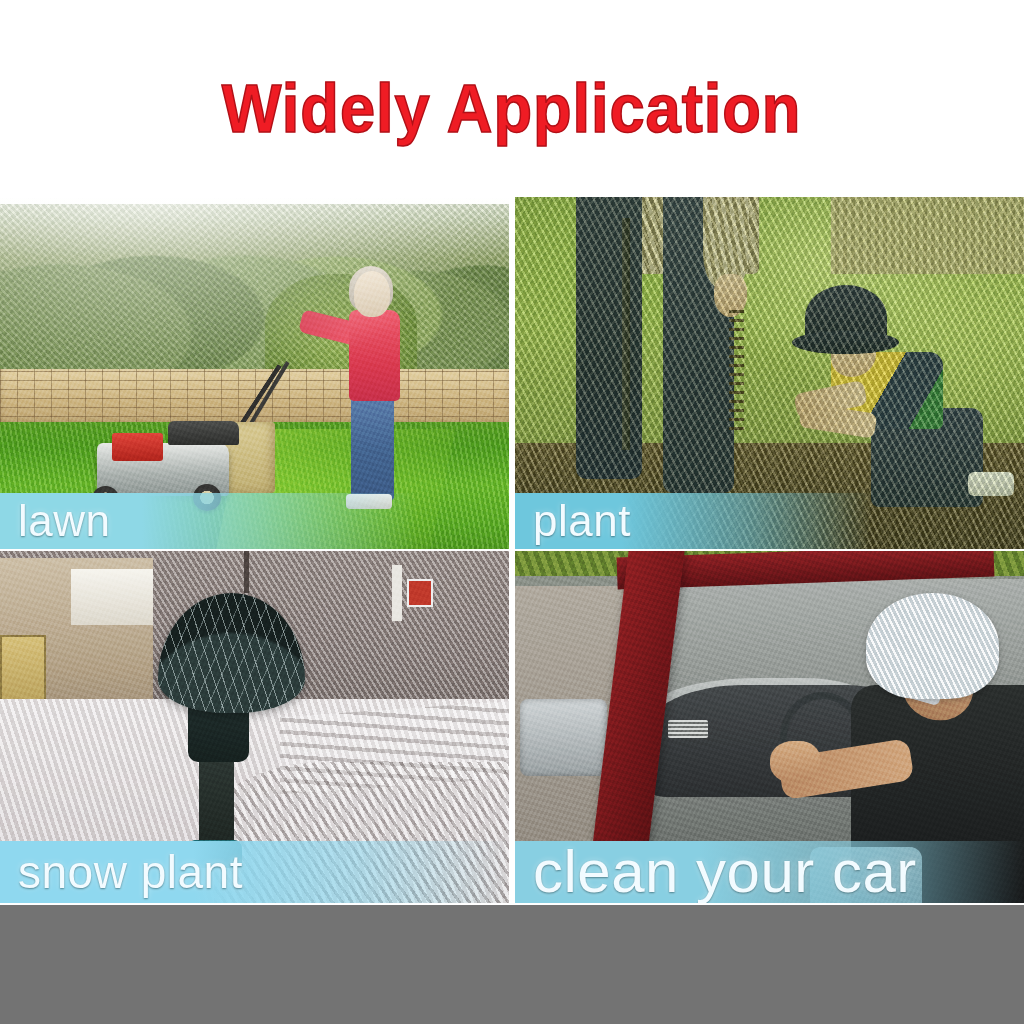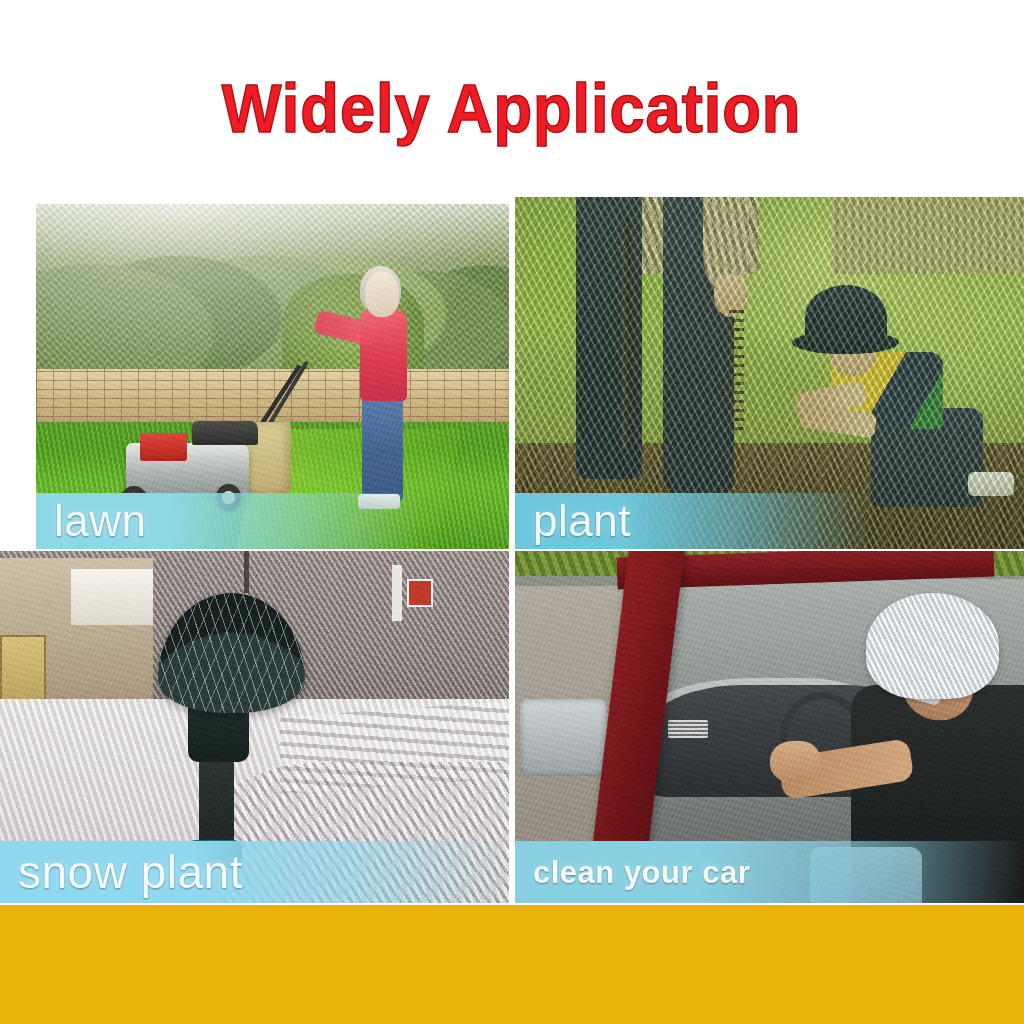--- a/index.html
+++ b/index.html
@@ -1,21 +1,21 @@
 <!DOCTYPE html>
 <html><head>
 <meta charset="utf-8">
 <style>
   html,body{margin:0;padding:0;}
   body{
     width:1024px;height:1024px;overflow:hidden;
     background:#ffffff;
     font-family:"Liberation Sans","DejaVu Sans",sans-serif;
   }
-  #page{position:relative;width:1024px;height:1024px;background:#eab308;}
+  #page{position:relative;width:1024px;height:1024px;background:#737373;}
 
   
   .title-wrap{
     position:absolute;left:0;top:0;width:1024px;height:197px;
     display:flex;align-items:center;justify-content:center;
     background:#ffffff;
   }
   .title{
     font-family:"Liberation Sans Narrow","Liberation Sans","DejaVu Sans Condensed",sans-serif;
     font-weight:bold;
@@ -71,24 +71,24 @@
   .caption.w4{width:100%;height:62px;background:linear-gradient(90deg,#88cfe2 0%,#88cfe2 36%,rgba(136,207,226,.58) 72%,rgba(136,207,226,0) 100%);}
   .caption-text{
     font-size:44px;line-height:1;
     font-weight:normal;
     color:#f2fbff;
     text-shadow:0 1px 2px rgba(20,60,70,.55), 0 0 6px rgba(255,255,255,.35);
     letter-spacing:.5px;
     white-space:nowrap;
   }
   .cap3 .caption-text{font-size:46px;}
-  .cap4 .caption-text{font-size:31px;font-weight:bold;}
-
-  
-  .lawn{background:#dfe6d2;margin-left:36px;}
+  .cap4 .caption-text{font-size:60px;}
+
+  
+  .lawn{background:#dfe6d2;}
   .lawn .sky{position:absolute;left:0;top:0;width:100%;height:20%;background:linear-gradient(#ffffff,#f3f6ea);}
   .lawn .treeline{
     position:absolute;left:0;top:2%;width:100%;height:56%;
     background:
       radial-gradient(42% 58% at 12% 66%, #7f9a55 0 60%, rgba(127,154,85,0) 62%),
       radial-gradient(36% 52% at 30% 58%, #6f8c48 0 60%, rgba(111,140,72,0) 62%),
       radial-gradient(40% 60% at 48% 62%, #8aa65d 0 58%, rgba(138,166,93,0) 61%),
       radial-gradient(34% 48% at 66% 56%, #97b35f 0 60%, rgba(151,179,95,0) 62%),
       radial-gradient(30% 46% at 82% 62%, #7b9750 0 60%, rgba(123,151,80,0) 62%),
       radial-gradient(28% 44% at 95% 58%, #6d8a46 0 60%, rgba(109,138,70,0) 62%),

